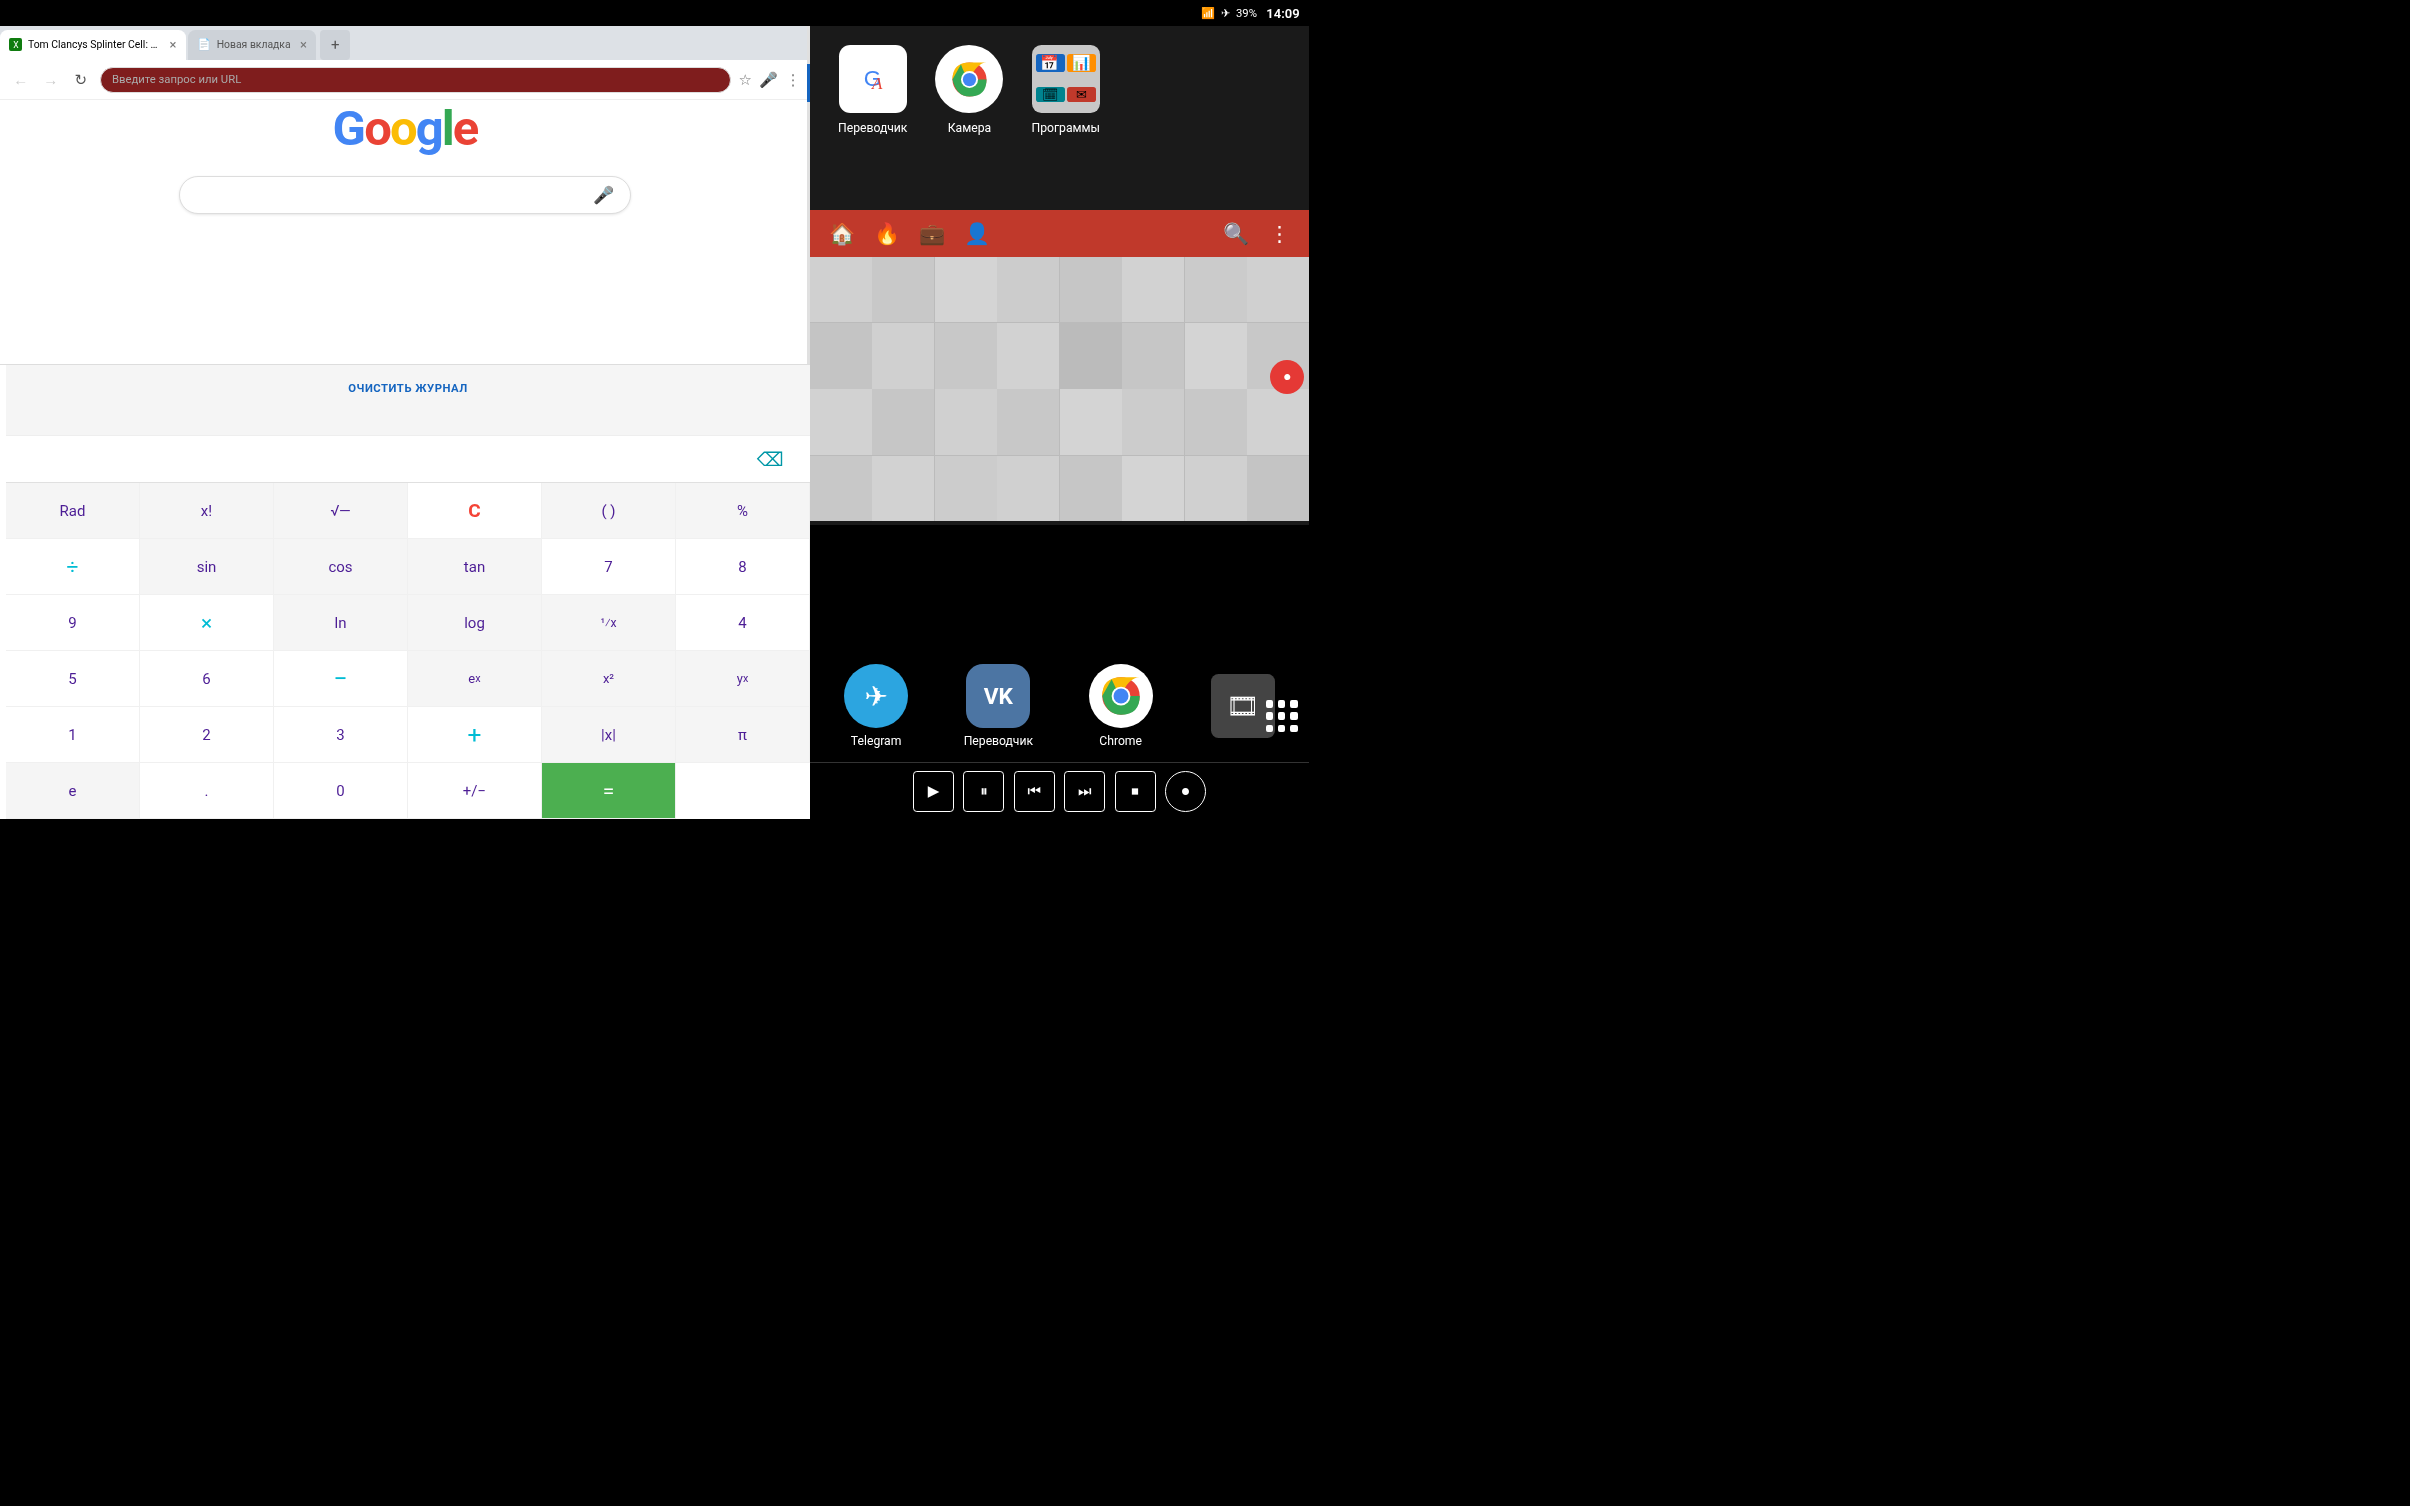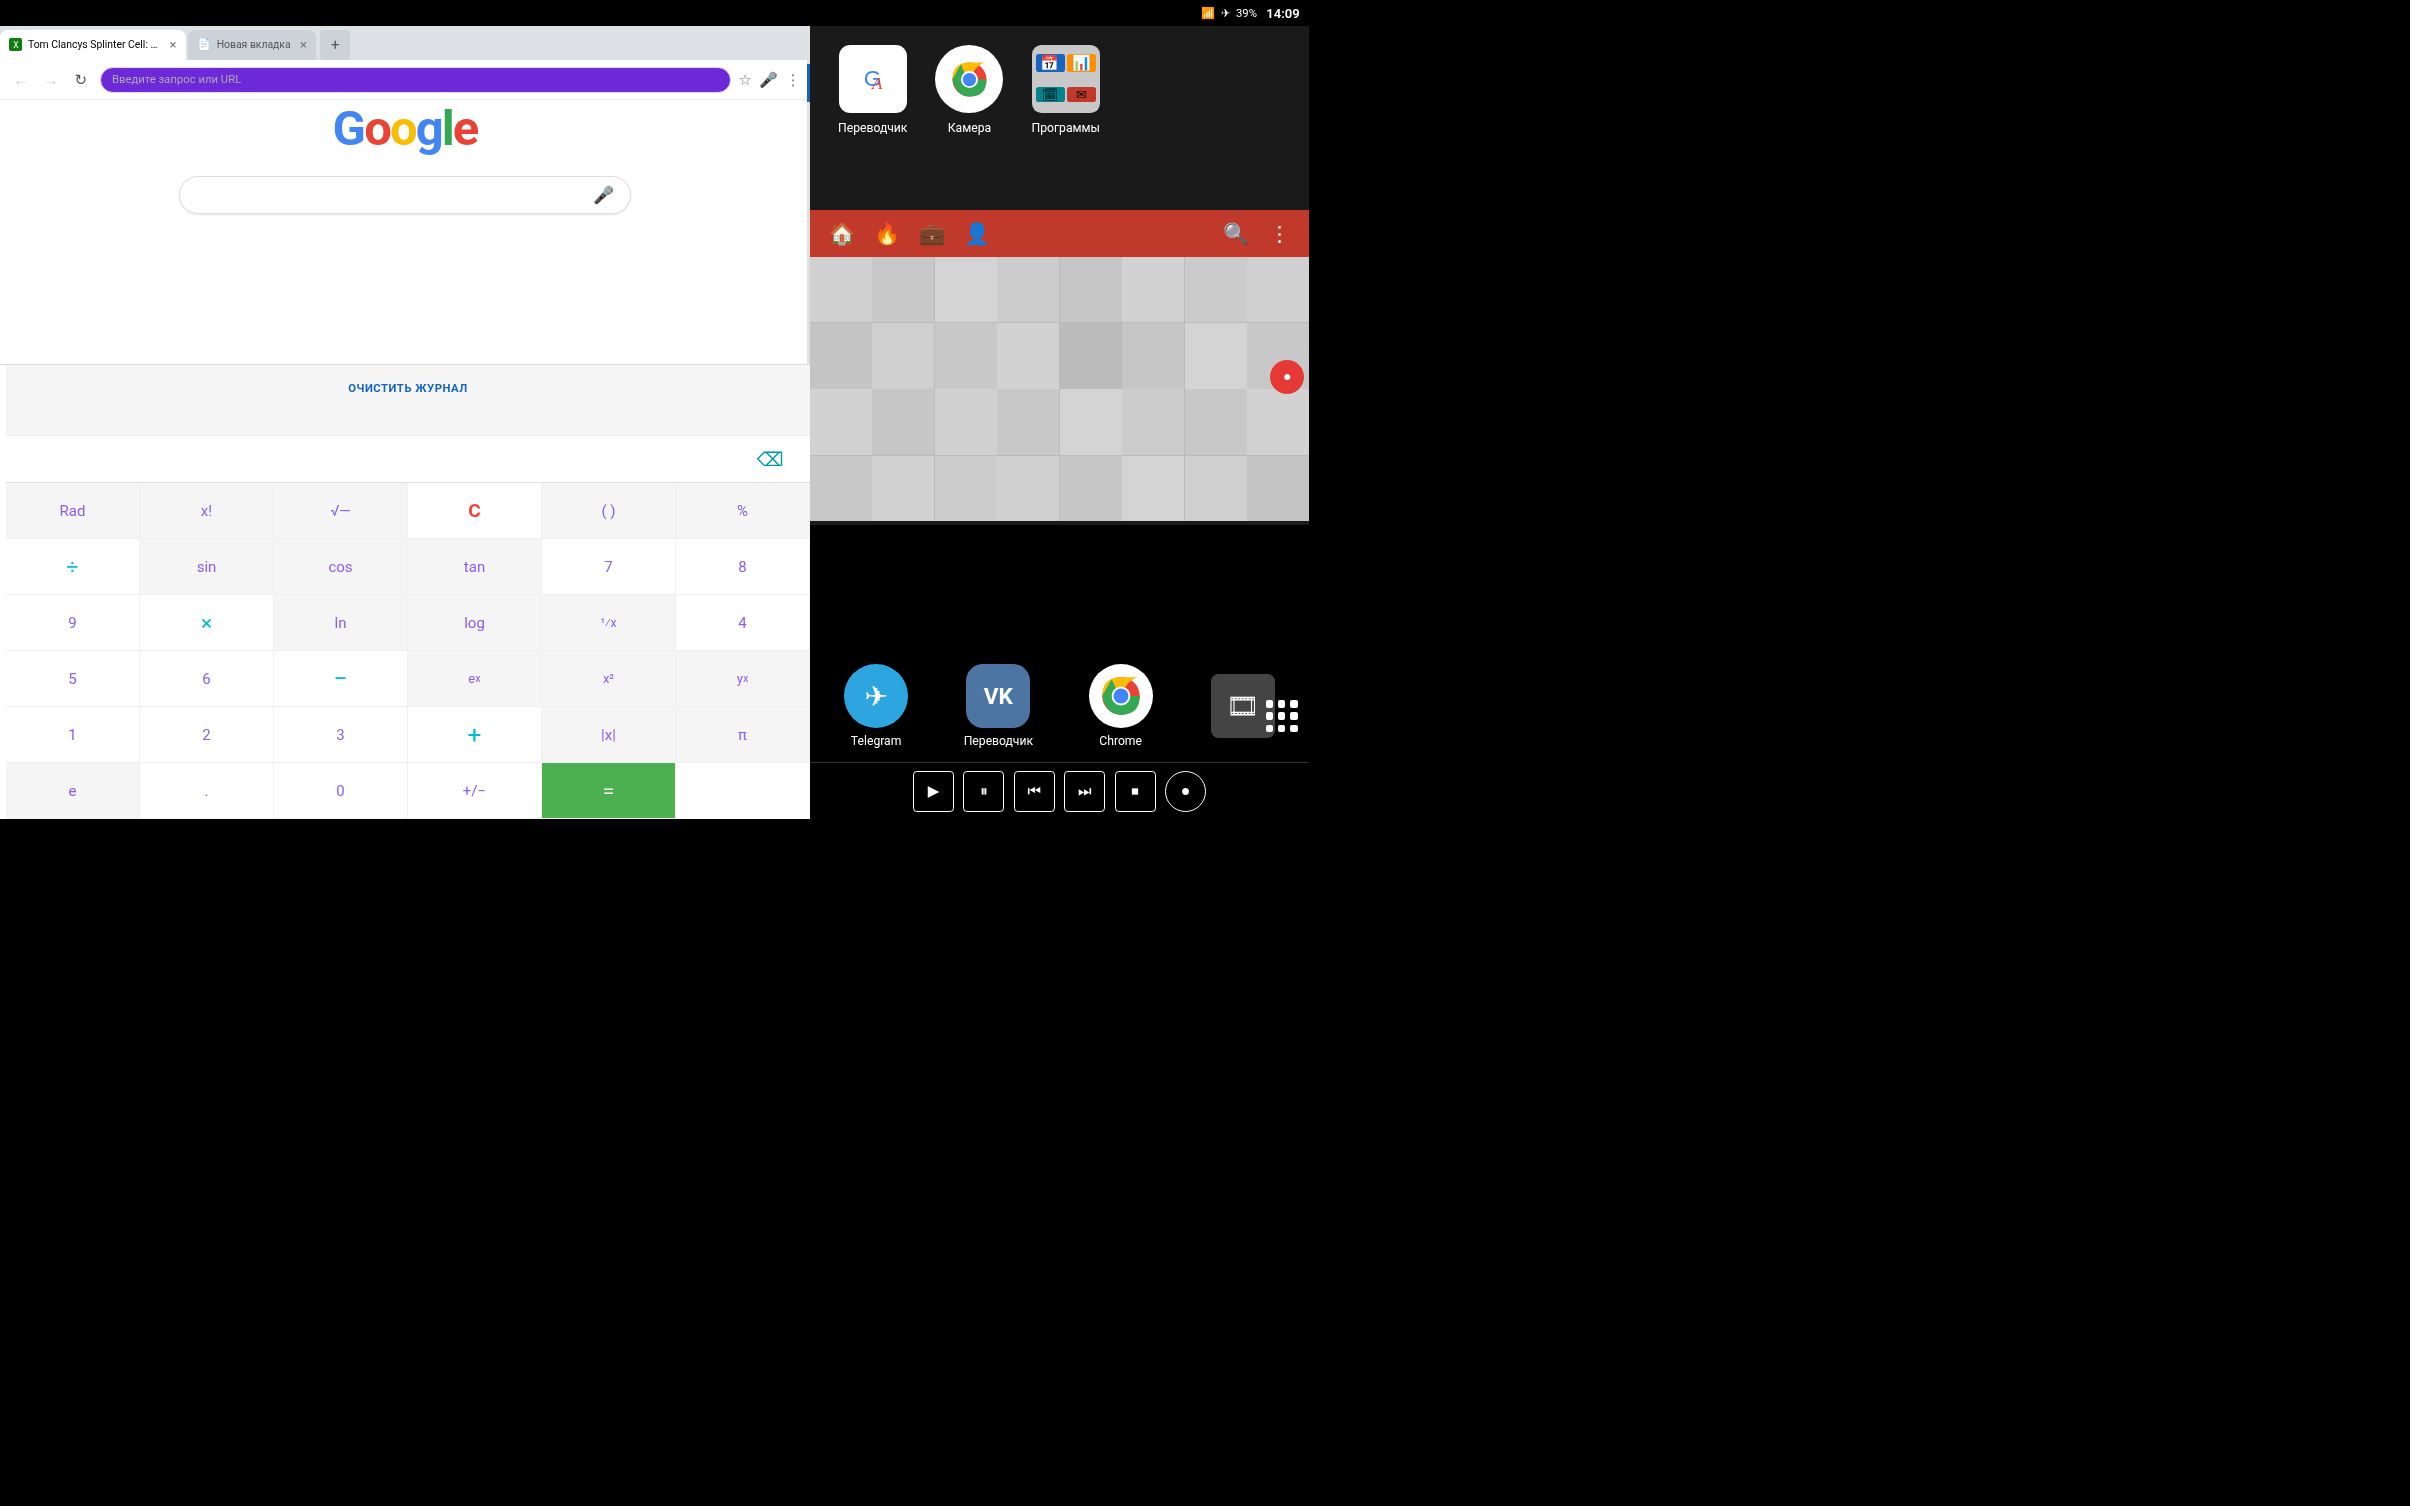--- a/index.html
+++ b/index.html
@@ -126,21 +126,21 @@
       text-align: center;
     }
     .nav-btn.disabled { color: #ccc; }
     .address-input {
       flex: 1;
       height: 26px;
       border: 0.9px solid #ddd;
       border-radius: 13px;
       padding: 0 11.3px;
       font-size: 12.2px;
-      background: #6d28d9;
+      background: #7f1d1d;
       display: flex;
       align-items: center;
       color: #333;
     }
     .address-icons {
       display: flex;
       gap: 7.5px;
       align-items: center;
       color: #777;
       font-size: 15px;
@@ -263,21 +263,21 @@
       height: 56px;
       display: flex;
       align-items: center;
       justify-content: center;
       font-size: 15px;
       cursor: pointer;
       border: none;
       background: #fff;
       border-right: 0.9px solid #f0f0f0;
       border-bottom: 0.9px solid #f0f0f0;
-      color: #8b5cf6;
+      color: #4c1d95;
     }
     .calc-btn.cyan { color: #00BCD4; }
     .calc-btn.red { color: #F44336; }
     .calc-btn.green-bg { background: #4CAF50; color: #fff; font-size: 21px; }
     .calc-btn.gray-bg { background: #f5f5f5; }
 
     
     .launcher-area {
       position: absolute;
       top: 0; left: 810px; right: 0;

